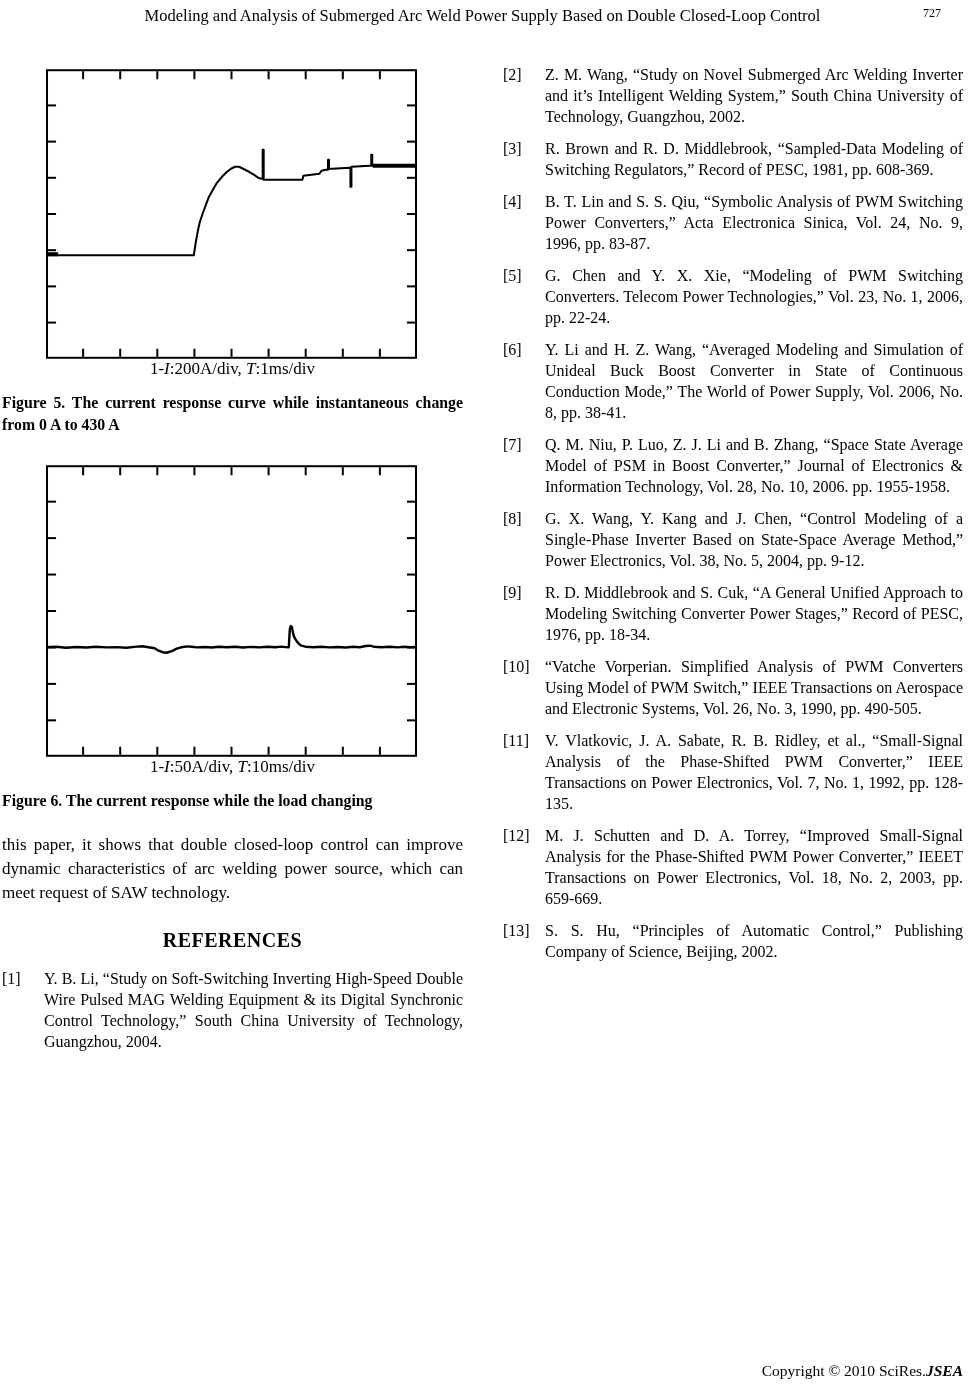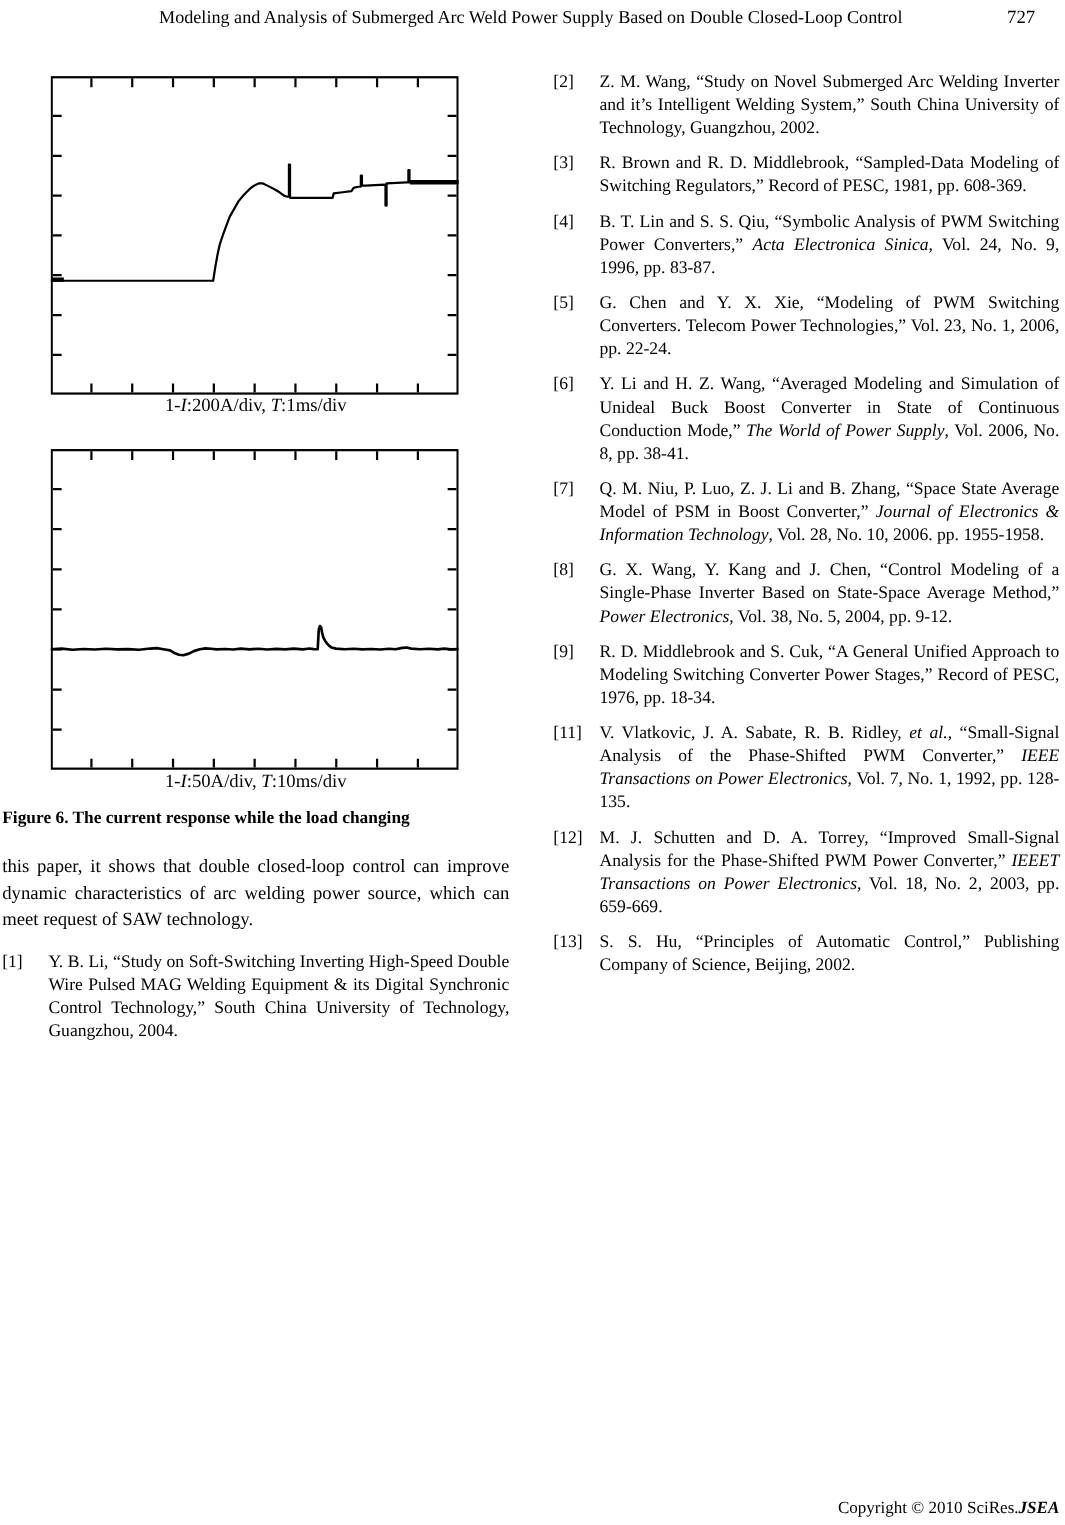--- a/index.html
+++ b/index.html
@@ -4,21 +4,21 @@
 <style>
   * { margin:0; padding:0; box-sizing:border-box; }
   html,body { background:#ffffff; }
   body { font-family:"Liberation Serif","DejaVu Serif",serif; color:#000; }
   .page { position:relative; width:968px; height:1386px; margin:0 auto; background:#fff;
           padding:6px 5px 0 2px; overflow:hidden; }
 
   
   .hdr { position:relative; height:26px; }
   .hdr-title { text-align:center; font-size:16.5px; }
-  .hdr-page { position:absolute; right:22px; top:0; font-size:17px; }
+  .hdr-page { position:absolute; right:22px; top:0; font-size:12px; }
 
   
   .cols { display:flex; gap:40px; margin-top:30px; }
   .col-left  { width:461px; }
   .col-right { width:460px; }
 
   
   figure { margin-top:7px; }
   .scope { margin-left:44px; width:371px; }
   .scope svg { display:block; background:#fff; }
@@ -35,21 +35,21 @@
   .body-par { font-size:17px; line-height:24px; text-align:justify; margin-top:21px; }
 
   
   .refs-heading { text-align:center; font-size:20px; font-weight:bold; margin-top:24px;
                   letter-spacing:0.5px; }
   ol.refs { list-style:none; }
   .col-left ol.refs { margin-top:16px; }
   li.ref { position:relative; padding-left:42px; font-size:16px; line-height:21px;
            text-align:justify; margin-bottom:11px; }
   li.ref .ref-num { position:absolute; left:0; top:0; }
-  li.ref .it { font-style:italic; }
+  li.ref .it { }
 
   
   .ftr { position:absolute; left:2px; right:5px; bottom:6px; display:flex;
          justify-content:flex-end; font-size:15.5px; }
   .ftr .journal { font-weight:bold; font-style:italic; }
 </style>
 </head>
 <body>
 
 <div class="page">
@@ -100,20 +100,21 @@
                 <line x1="367" y1="216" x2="359" y2="216"></line>
                 <line x1="2" y1="252" x2="10" y2="252"></line>
                 <line x1="367" y1="252" x2="359" y2="252"></line>
               </g>
             <polyline class="trace" points="0,185 147,185 149,172 151,161 153,152 156,143 159,135 162,127 166,120 170,113 175,107 180,102 184,99 188,97 192,97 196,99 202,102 207,105 211,108 214,109 215.5,109 215.5,80 216.5,80 216.5,110 255,110 256,106 264,105 272,104 274,101 278,100 280.5,100 280.5,90 281.5,90 281.5,99 285,99 302,98 302.8,98 302.8,117 303.8,117 303.8,97 322,96 323.5,96 323.5,85 324.5,85 324.5,96 369,96"></polyline>
             <polyline class="trace-thick" points="1,184 12,184"></polyline>
             <polyline class="trace-thick" points="325,96 369,96"></polyline>
           </svg>
         </div>
         <div class="axis-label"><span>1-</span><span class="it">I</span><span>:200A/div, </span><span class="it">T</span><span>:1ms/div</span></div>
+        <figcaption class="figcap justify">Figure 5. The current response curve while instantaneous change from 0 A to 430 A</figcaption>
       </figure>
 
       <figure style="margin-top:29px;">
         <div class="scope">
           <svg viewBox="0 0 369 290" width="371" height="292">
             <rect x="1" y="1" width="367" height="288" fill="none" stroke="#000" stroke-width="2"></rect>
             <g class="ticks">
                 <line x1="36.9" y1="2" x2="36.9" y2="10"></line>
                 <line x1="36.9" y1="288" x2="36.9" y2="280"></line>
                 <line x1="73.8" y1="2" x2="73.8" y2="10"></line>
@@ -149,36 +150,38 @@
               </g>
             <polyline class="trace" style="stroke-width:2.4" points="0,181 10,180.5 20,181.5 30,180.8 40,181.3 50,180.6 60,181.2 70,180.9 80,181.5 90,180.4 96,180 102,181 108,182 112,184.5 116,186 120,186.5 125,185 130,182.5 135,181 140,180.2 145,180.6 150,181.2 158,180.8 165,181.3 172,180.5 180,181.1 188,180.6 196,181.3 204,180.7 212,181.2 220,180.5 228,181.1 234,180.4 238,180.9 241.5,181 242.5,163 243.5,160 244.5,161 245.5,166 246.5,170 248,173 250,176 252,178 254,179.5 258,180.5 266,181 274,180.6 282,181.2 290,180.8 298,181.3 306,180.6 312,181 318,179.8 322,179.5 326,180.5 334,181 342,180.6 350,181.2 356,180.5 362,181.1 369,180.8"></polyline>
           </svg>
         </div>
         <div class="axis-label"><span>1-</span><span class="it">I</span><span>:50A/div, </span><span class="it">T</span><span>:10ms/div</span></div>
         <figcaption class="figcap center">Figure 6. The current response while the load changing</figcaption>
       </figure>
 
       <p class="body-par">this paper, it shows that double closed-loop control can improve dynamic characteristics of arc welding power source, which can meet request of SAW technology.</p>
 
+      <h2 class="refs-heading">REFERENCES</h2>
 
       <ol class="refs" id="refs-left">
           <li class="ref"><span class="ref-num">[1]</span><span class="ref-text"><span>Y. B. Li, “Study on Soft-Switching Inverting High-Speed Double Wire Pulsed MAG Welding Equipment &amp; its Digital Synchronic Control Technology,” South China University of Technology, Guangzhou, 2004.</span></span></li>
         </ol>
     </section>
 
     <section class="col-right">
       <ol class="refs" id="refs-right" style="margin-top:2px;">
           <li class="ref"><span class="ref-num">[2]</span><span class="ref-text"><span>Z. M. Wang, “Study on Novel Submerged Arc Welding Inverter and it’s Intelligent Welding System,” South China University of Technology, Guangzhou, 2002.</span></span></li>
           <li class="ref"><span class="ref-num">[3]</span><span class="ref-text"><span>R. Brown and R. D. Middlebrook, “Sampled-Data Modeling of Switching Regulators,” Record of PESC, 1981, pp. 608-369.</span></span></li>
           <li class="ref"><span class="ref-num">[4]</span><span class="ref-text"><span>B. T. Lin and S. S. Qiu, “Symbolic Analysis of PWM Switching Power Converters,” </span><span class="it">Acta Electronica Sinica</span><span>, Vol. 24, No. 9, 1996, pp. 83-87.</span></span></li>
           <li class="ref"><span class="ref-num">[5]</span><span class="ref-text"><span>G. Chen and Y. X. Xie, “Modeling of PWM Switching Converters. Telecom Power Technologies,” Vol. 23, No. 1, 2006, pp. 22-24.</span></span></li>
           <li class="ref"><span class="ref-num">[6]</span><span class="ref-text"><span>Y. Li and H. Z. Wang, “Averaged Modeling and Simulation of Unideal Buck Boost Converter in State of Continuous Conduction Mode,” </span><span class="it">The World of Power Supply</span><span>, Vol. 2006, No. 8, pp. 38-41.</span></span></li>
           <li class="ref"><span class="ref-num">[7]</span><span class="ref-text"><span>Q. M. Niu, P. Luo, Z. J. Li and B. Zhang, “Space State Average Model of PSM in Boost Converter,” </span><span class="it">Journal of Electronics &amp; Information Technology</span><span>, Vol. 28, No. 10, 2006. pp. 1955-1958.</span></span></li>
           <li class="ref"><span class="ref-num">[8]</span><span class="ref-text"><span>G. X. Wang, Y. Kang and J. Chen, “Control Modeling of a Single-Phase Inverter Based on State-Space Average Method,” </span><span class="it">Power Electronics</span><span>, Vol. 38, No. 5, 2004, pp. 9-12.</span></span></li>
           <li class="ref"><span class="ref-num">[9]</span><span class="ref-text"><span>R. D. Middlebrook and S. Cuk, “A General Unified Approach to Modeling Switching Converter Power Stages,” Record of PESC, 1976, pp. 18-34.</span></span></li>
+          <li class="ref"><span class="ref-num">[10]</span><span class="ref-text"><span>“Vatche Vorperian. Simplified Analysis of PWM Converters Using Model of PWM Switch,” </span><span class="it">IEEE Transactions on Aerospace and Electronic Systems</span><span>, Vol. 26, No. 3, 1990, pp. 490-505.</span></span></li>
           <li class="ref"><span class="ref-num">[11]</span><span class="ref-text"><span>V. Vlatkovic, J. A. Sabate, R. B. Ridley, </span><span class="it">et al.</span><span>, “Small-Signal Analysis of the Phase-Shifted PWM Converter,” </span><span class="it">IEEE Transactions on Power Electronics</span><span>, Vol. 7, No. 1, 1992, pp. 128-135.</span></span></li>
           <li class="ref"><span class="ref-num">[12]</span><span class="ref-text"><span>M. J. Schutten and D. A. Torrey, “Improved Small-Signal Analysis for the Phase-Shifted PWM Power Converter,” </span><span class="it">IEEET Transactions on Power Electronics</span><span>, Vol. 18, No. 2, 2003, pp. 659-669.</span></span></li>
           <li class="ref"><span class="ref-num">[13]</span><span class="ref-text"><span>S. S. Hu, “Principles of Automatic Control,” Publishing Company of Science, Beijing, 2002.</span></span></li>
         </ol>
     </section>
 
   </div>
 
   <div class="ftr">
     <span>Copyright © 2010 SciRes.</span>

